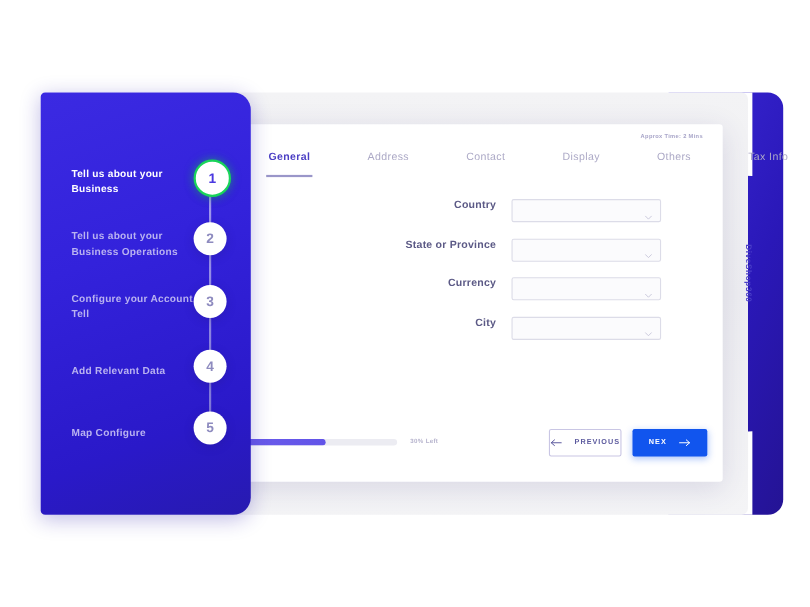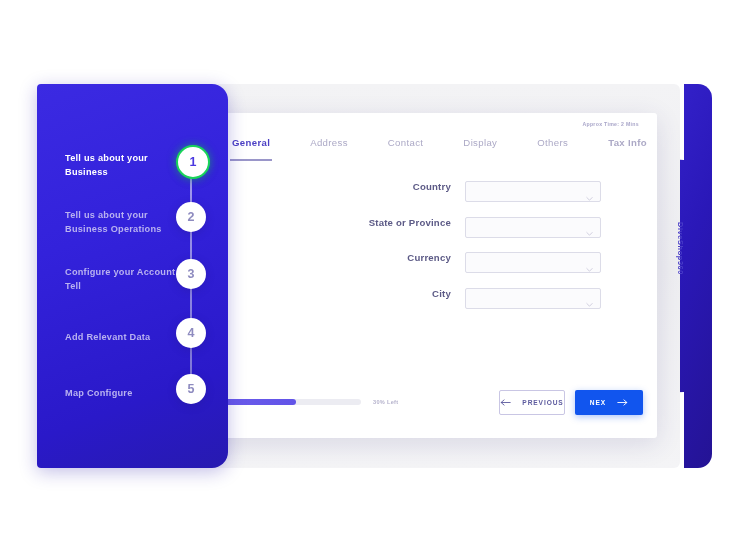--- a/index.html
+++ b/index.html
@@ -175,22 +175,23 @@
     gap: 0;
   }
   .tab {
     font-size: 9.6px;
     color: #ACA9C6;
     letter-spacing: 0.35px;
     padding: 0;
     white-space: nowrap;
     position: relative;
     margin-right: 40px;
-  }
-  .tab:last-child { margin-right: 0; font-weight: bold; }
+    margin-left: 12px;
+  }
+  .tab:last-child { margin-right: 0; }
   .tab.active {
     color: #4B3FC4;
     font-weight: bold;
   }
   .tab.active::after {
     content: "";
     position: absolute;
     left: -2px;
     right: -2px;
     bottom: -13px;

